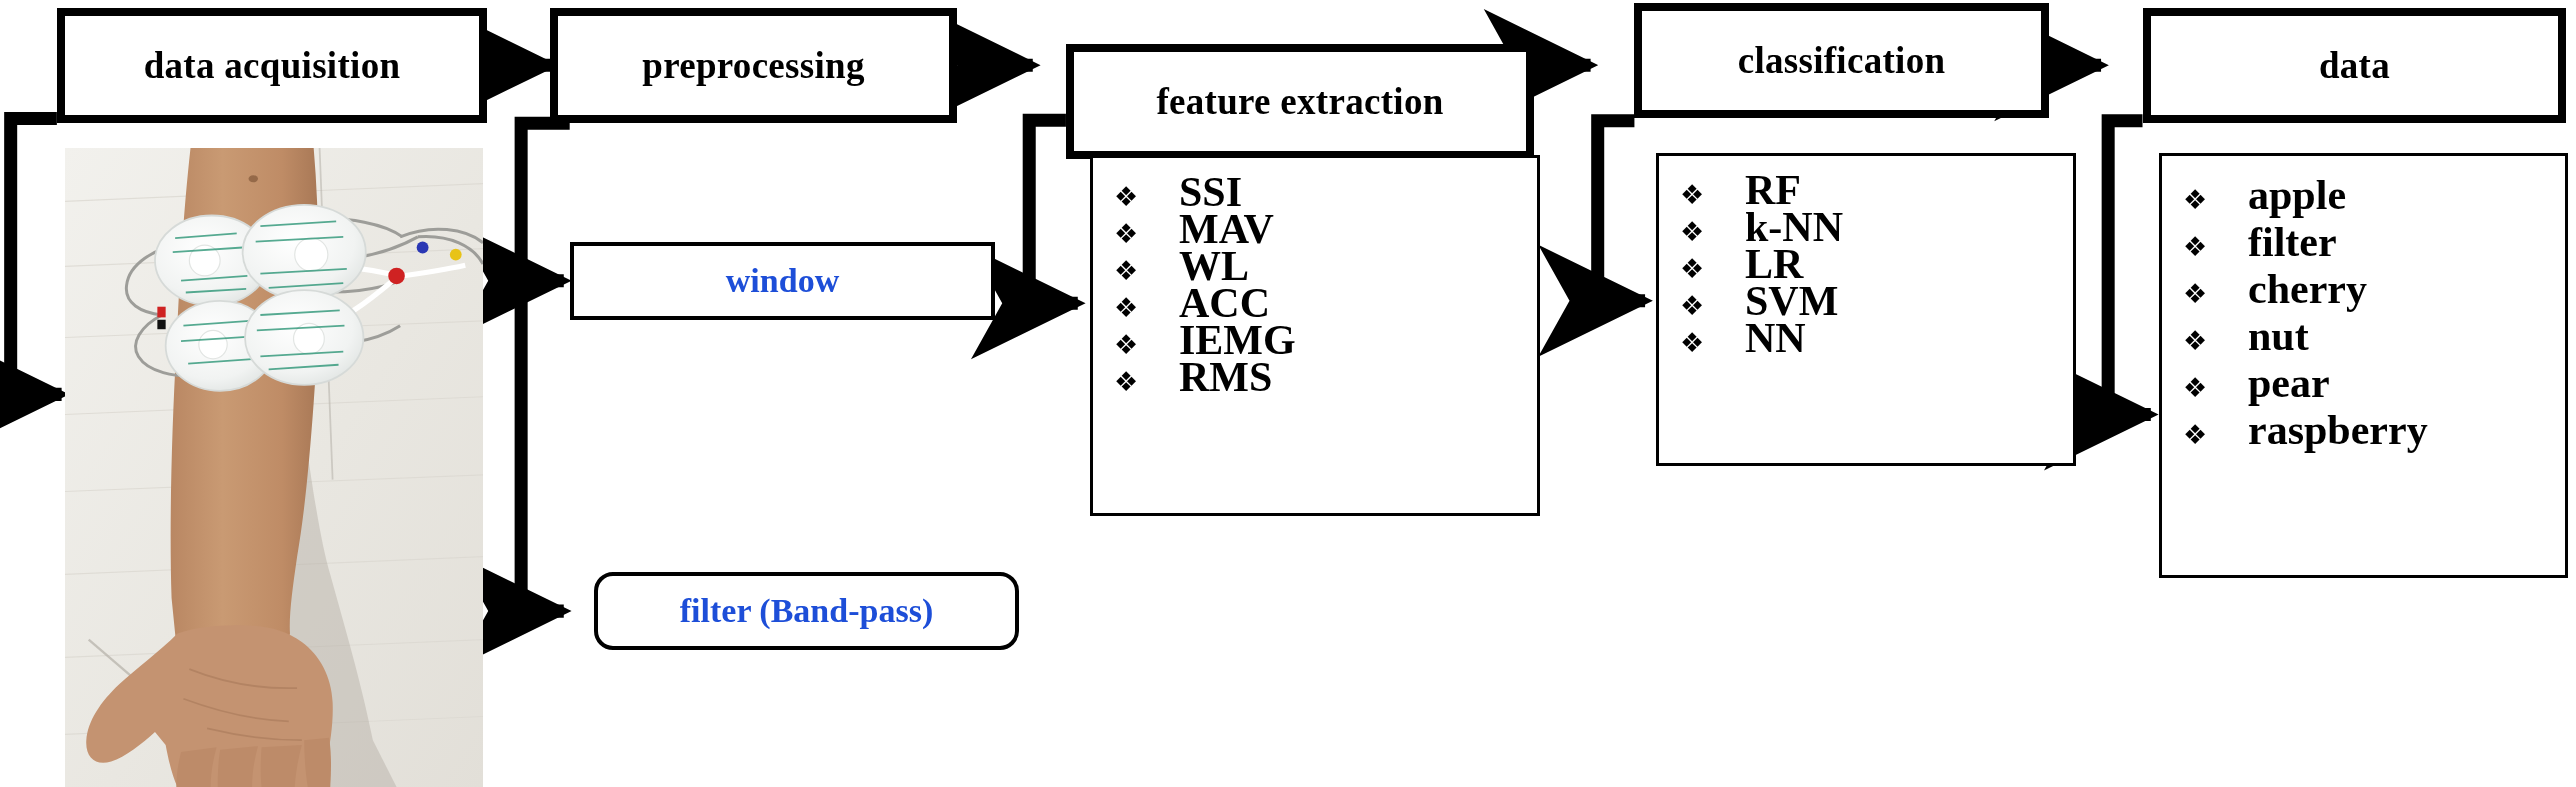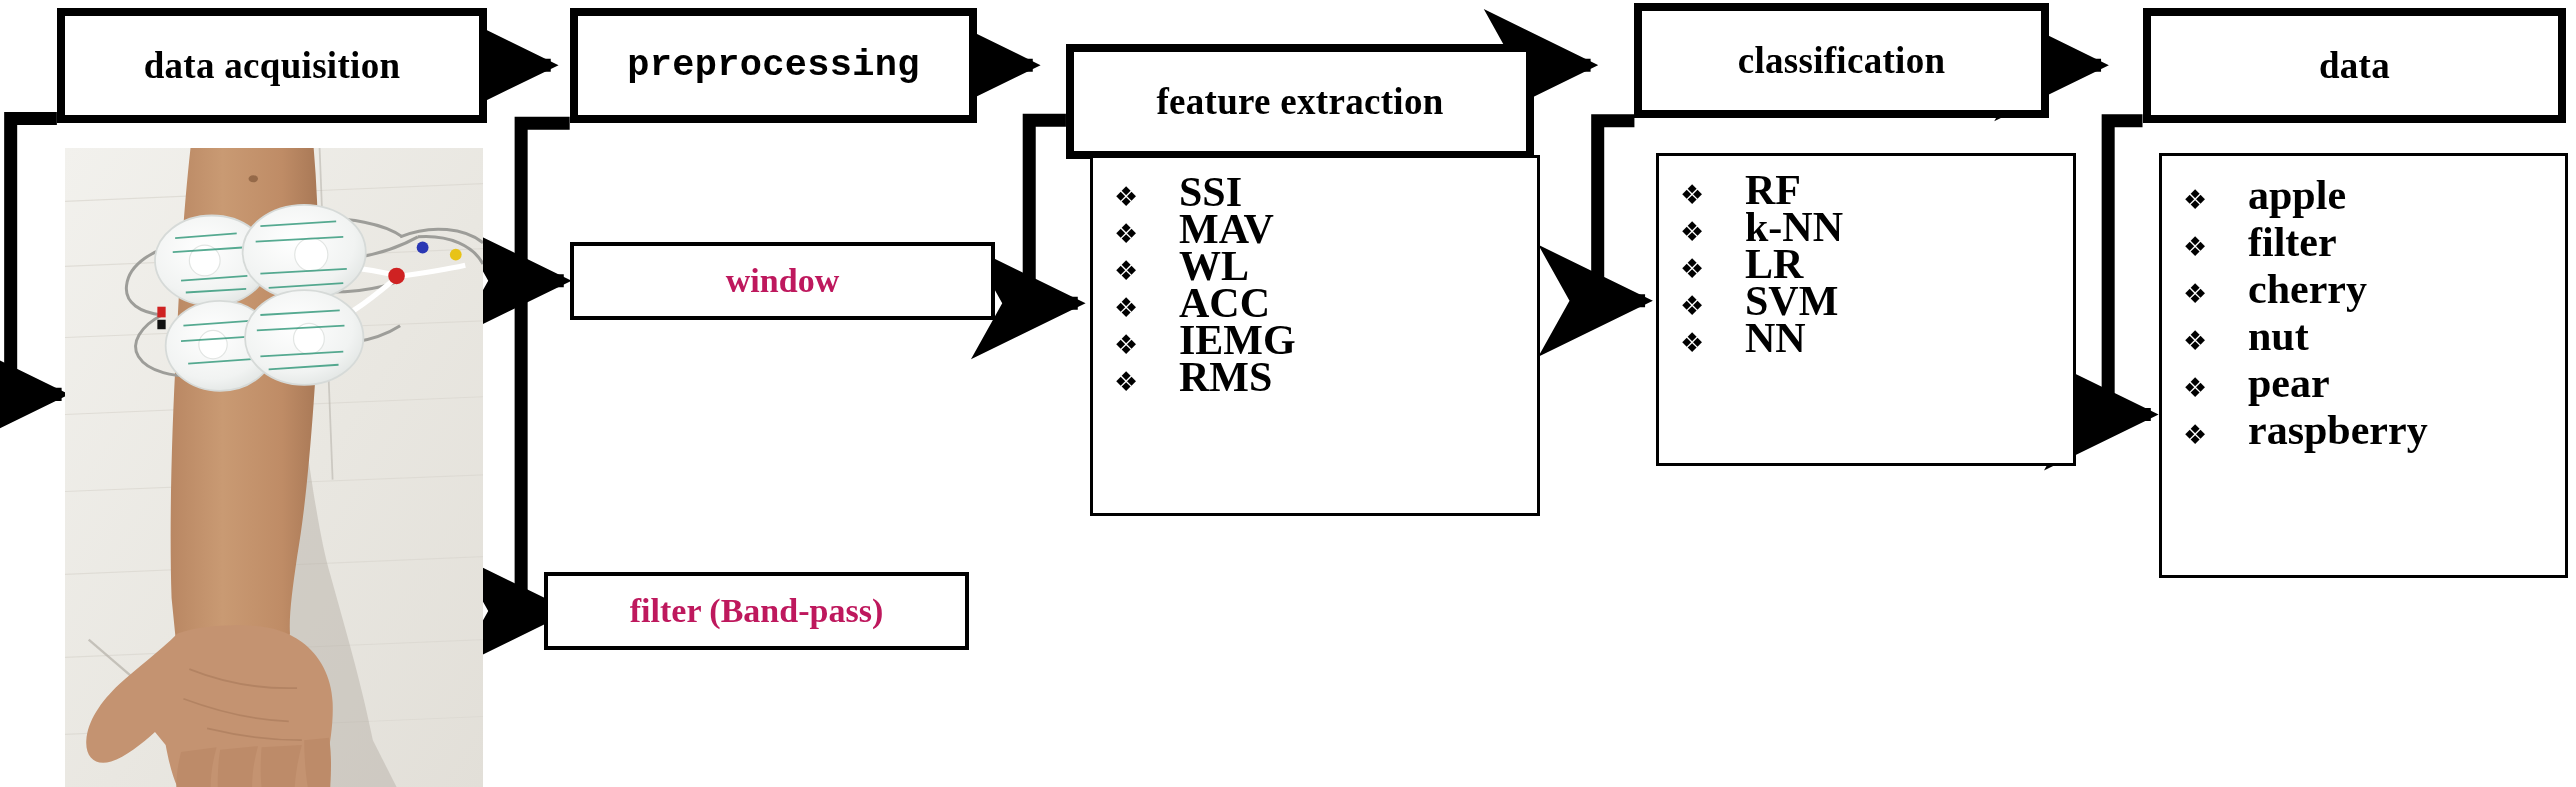--- a/index.html
+++ b/index.html
@@ -48,21 +48,21 @@
   }
   .sub-box.centered {
     display: flex;
     align-items: center;
     justify-content: center;
   }
   .sub-label {
     font-weight: bold;
     font-size: 34px;
     line-height: 1;
-    color: #be185d;
+    color: #1d4ed8;
     white-space: nowrap;
   }
 
   
   .bullet-list {
     position: absolute;
     box-sizing: border-box;
     background: #ffffff;
     border: 3.6px solid #000000;
     padding: 13px 6px 13px 21px;
@@ -274,29 +274,29 @@
           <line x1="324" y1="308" x2="472" y2="300"></line>
           <line x1="330" y1="352" x2="470" y2="344"></line>
           <line x1="344" y1="374" x2="462" y2="366"></line>
         </g>
       </g>
 
       <ellipse cx="318" cy="52" rx="8" ry="6" fill="#8a5f40" opacity="0.8"></ellipse>
     </svg>
   </div>
 
-  <div class="stage-box" style="left:570px; top:8.3px; width:407px; height:115px;font-family:Liberation Mono, monospace;">
+  <div class="stage-box" style="left:550px; top:8.3px; width:407px; height:115px;">
     <span class="stage-label">preprocessing</span>
   </div>
 
   <div class="sub-box centered" style="left:570px; top:242px; width:425px; height:78px;">
     <span class="sub-label">window</span>
   </div>
 
-  <div class="sub-box centered" style="left:544px; top:572px; width:425px; height:78px;">
+  <div class="sub-box centered" style="left:594px; top:572px; width:425px; height:78px;border-radius:19px;">
     <span class="sub-label">filter (Band-pass)</span>
   </div>
 
   <div class="stage-box" style="left:1066px; top:8.3px; width:468px; height:115px;margin-top:36px;">
     <span class="stage-label">feature extraction</span>
   </div>
 
   <div class="bullet-list" style="left:1090px; top:155px; width:450px; height:361px;">
     <div class="bullet-row">
       <span class="bullet-glyph">❖</span>

